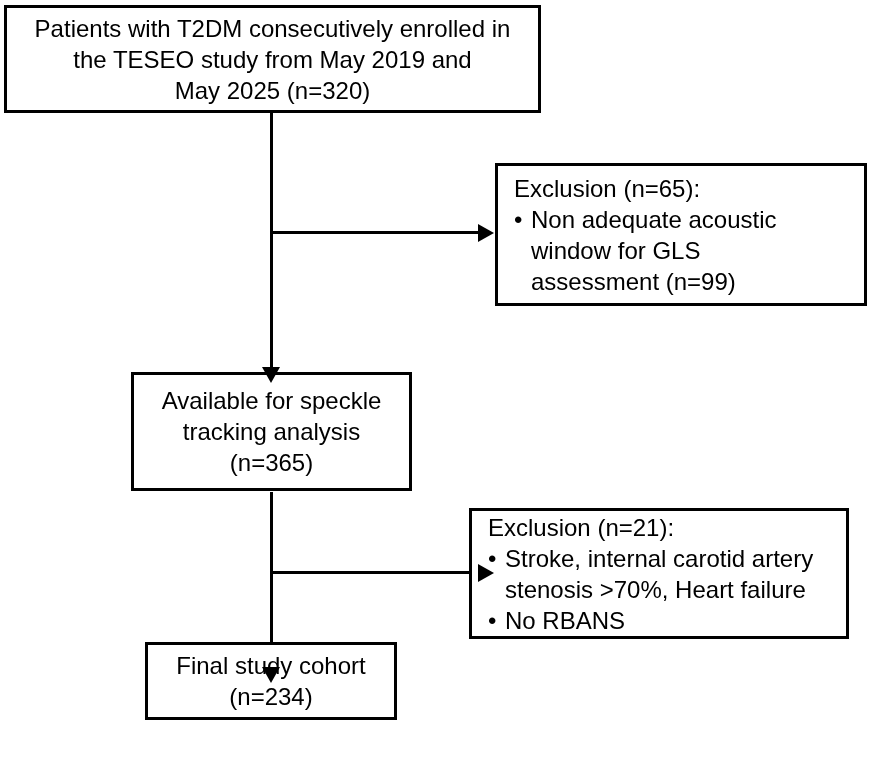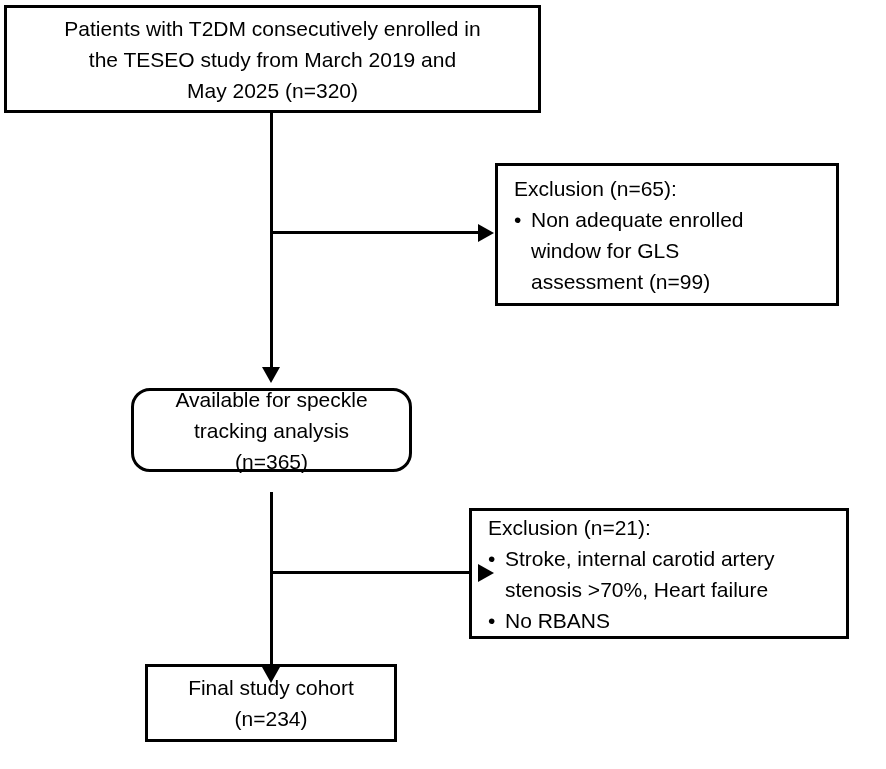--- a/index.html
+++ b/index.html
@@ -15,21 +15,21 @@
     background: #ffffff;
     font-family: "Liberation Sans", sans-serif;
     overflow: hidden;
   }
   .node {
     position: absolute;
     box-sizing: border-box;
     border: 3px solid #000000;
     background: #ffffff;
     color: #000000;
-    font-size: 21px;
+    font-size: 24px;
     line-height: 31px;
     display: flex;
     flex-direction: column;
     justify-content: center;
     z-index: 2;
   }
   .node.center {
     align-items: center;
     text-align: center;
   }
@@ -56,24 +56,24 @@
     display: block;
   }
   .bullet-cont {
     display: block;
     padding-left: 17px;
     white-space: nowrap;
     text-align: center;
   }
   
   #node-enrolled   { left: 4px;   top: 5px;   width: 537px; height: 108px; }
-  #node-excl-1     { left: 495px; top: 163px; width: 344px; height: 143px; }
-  #node-available  { left: 131px; top: 388px; width: 281px; height: 84px; border-radius: 19px; }
+  #node-excl-1     { left: 495px; top: 163px; width: 372px; height: 143px; }
+  #node-available  { left: 131px; top: 372px; width: 281px; height: 119px; }
   #node-excl-2     { left: 469px; top: 508px; width: 380px; height: 131px; }
-  #node-final      { left: 145px; top: 664px; width: 252px; height: 78px; }
+  #node-final      { left: 145px; top: 642px; width: 252px; height: 78px; }
 
   
   .conn {
     position: absolute;
     background: #000000;
     z-index: 1;
   }
   .v-line { width: 3px; }
   .h-line { height: 3px; }
 
@@ -110,29 +110,29 @@
   #branch-2    { left: 270px; top: 571px; width: 208px; }
   #arrow-b2    { left: 478px; top: 564px; }
 </style>
 </head>
 <body>
 
 <div id="canvas">
 
   <div class="node center" id="node-enrolled">
     <span class="line">Patients with T2DM consecutively enrolled in</span>
-    <span class="line">the TESEO study from March 2019 and</span>
+    <span class="line">the TESEO study from May 2019 and</span>
     <span class="line">May 2025 (n=320)</span>
   </div>
 
   <div class="node left" id="node-excl-1">
     <span class="line">Exclusion (n=65):</span>
     <div class="bullet-line">
       <span class="bullet-mark">•</span>
-      <span class="bullet-text">Non adequate enrolled</span>
+      <span class="bullet-text">Non adequate acoustic</span>
     </div>
     <span class="bullet-cont">window for GLS</span>
     <span class="bullet-cont">assessment (n=99)</span>
   </div>
 
   <div class="node center" id="node-available">
     <span class="line">Available for speckle</span>
     <span class="line">tracking analysis</span>
     <span class="line">(n=365)</span>
   </div>

